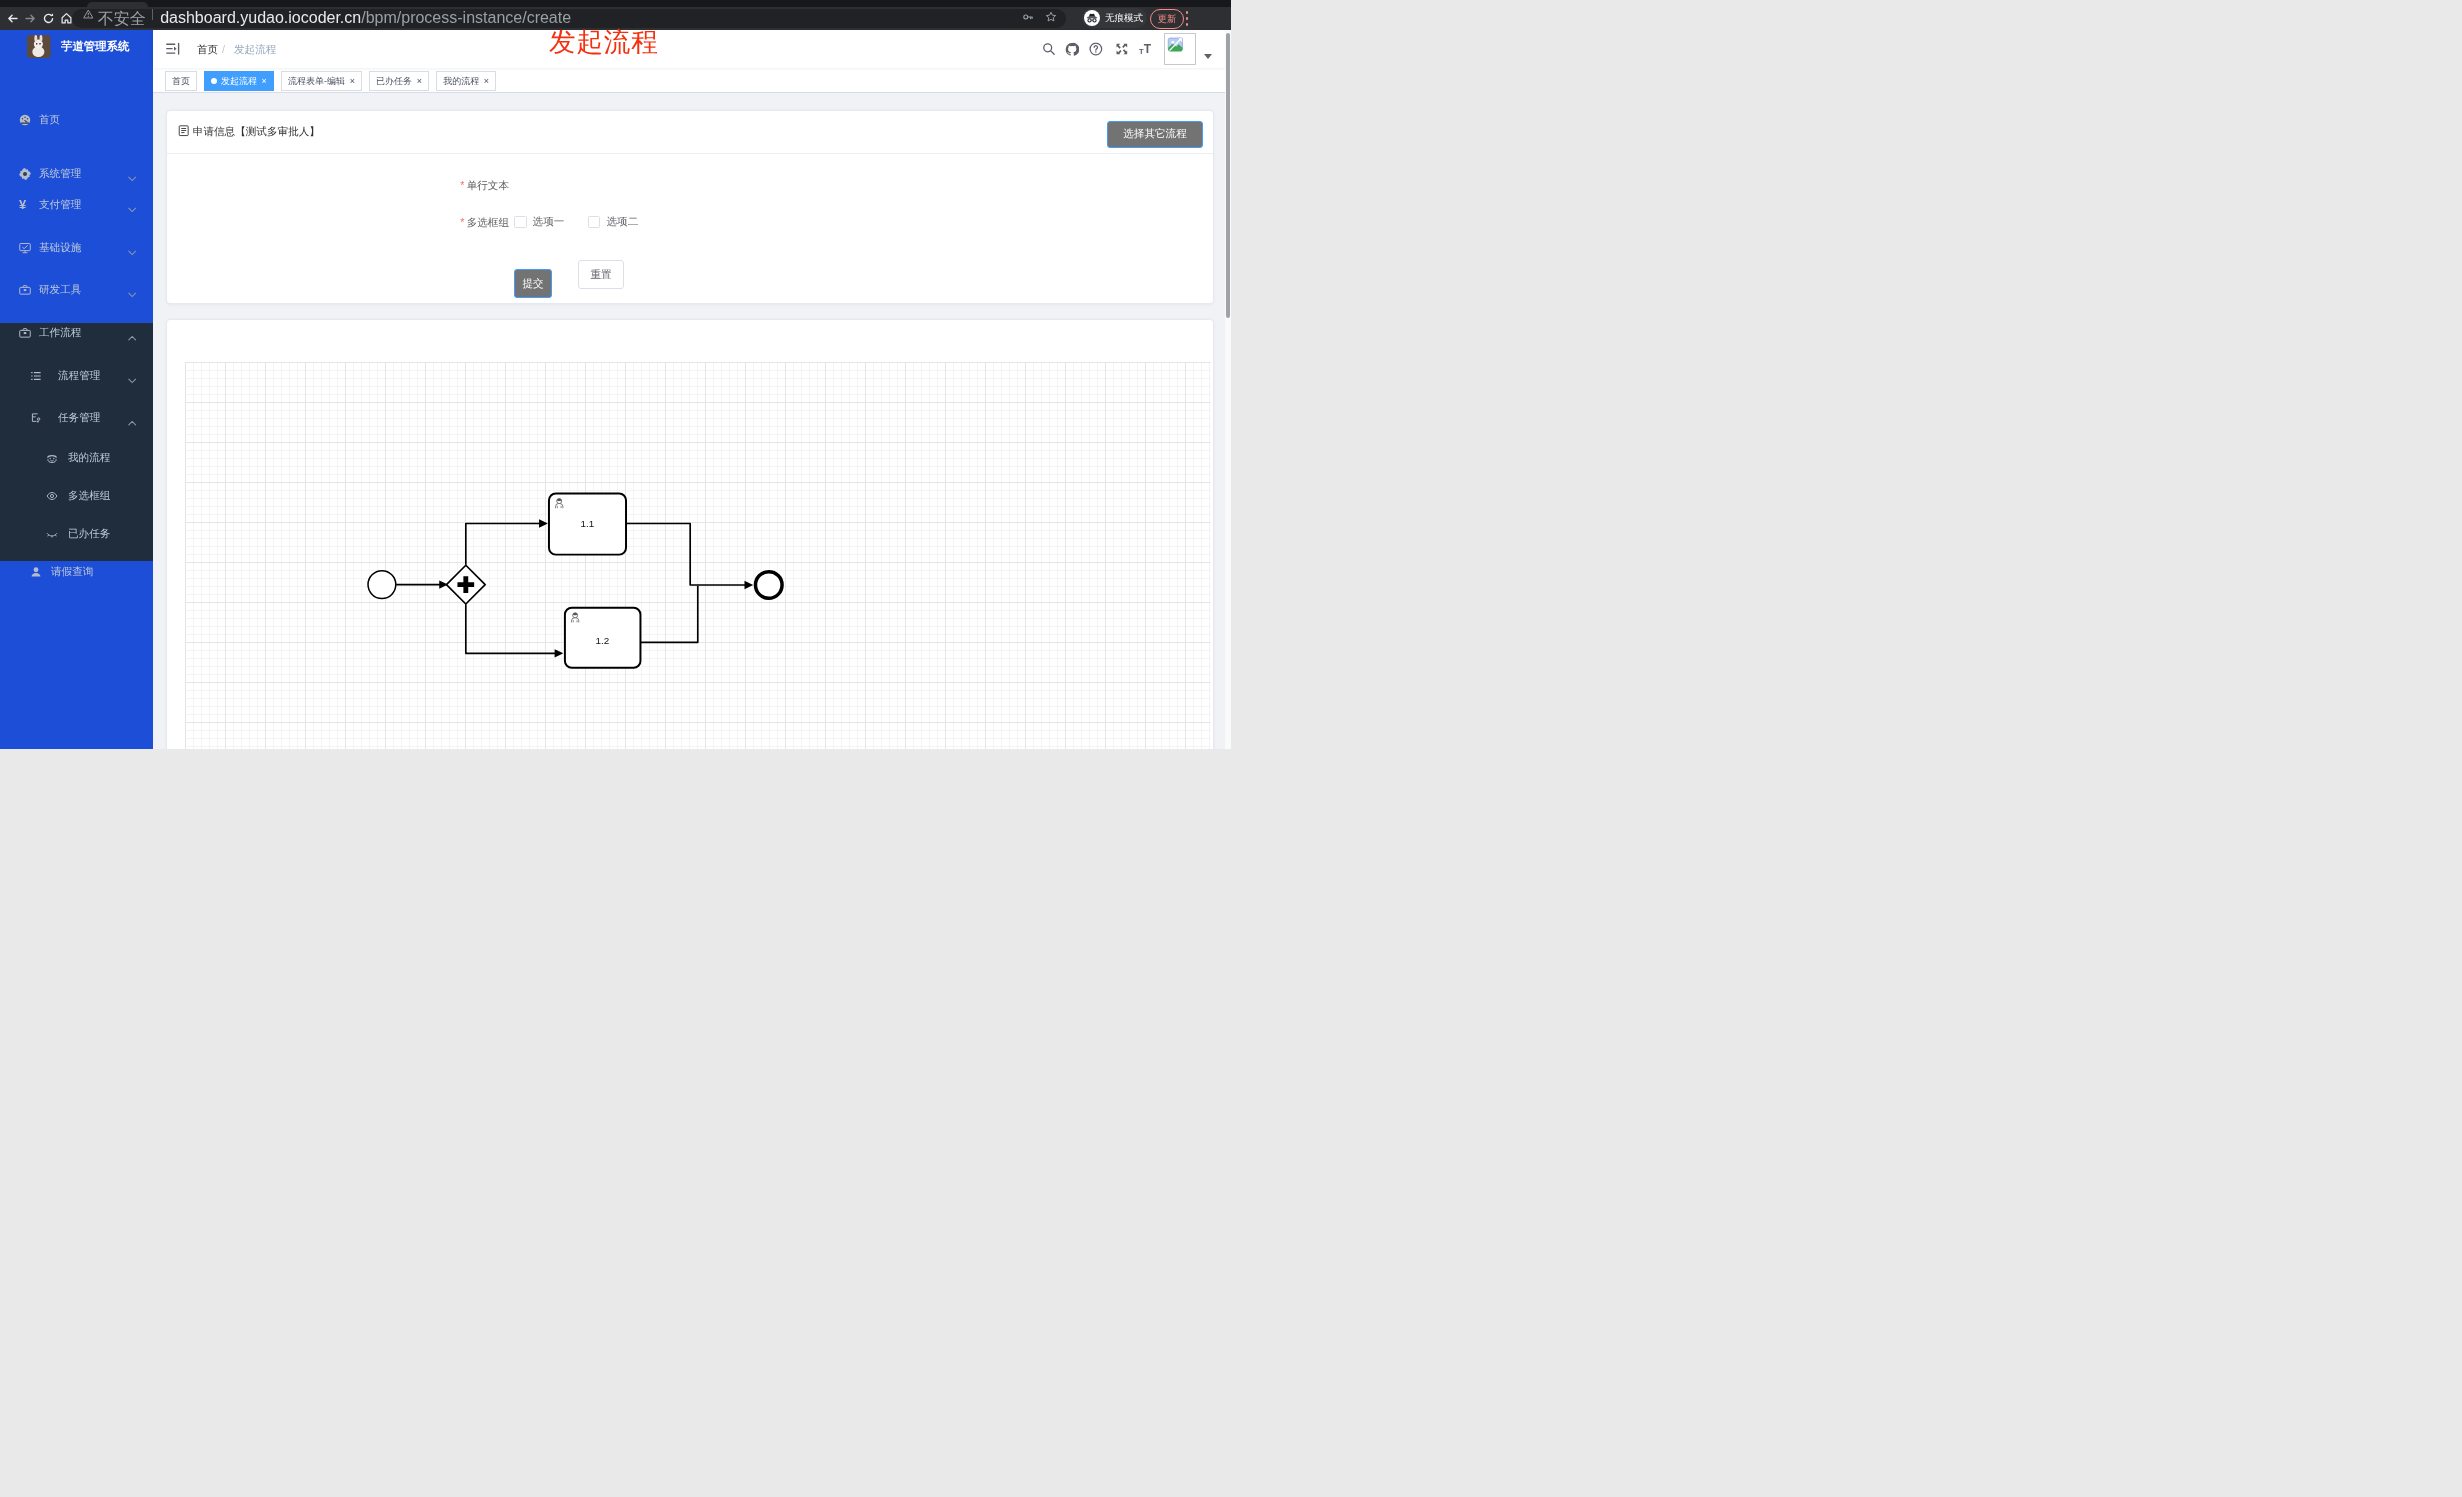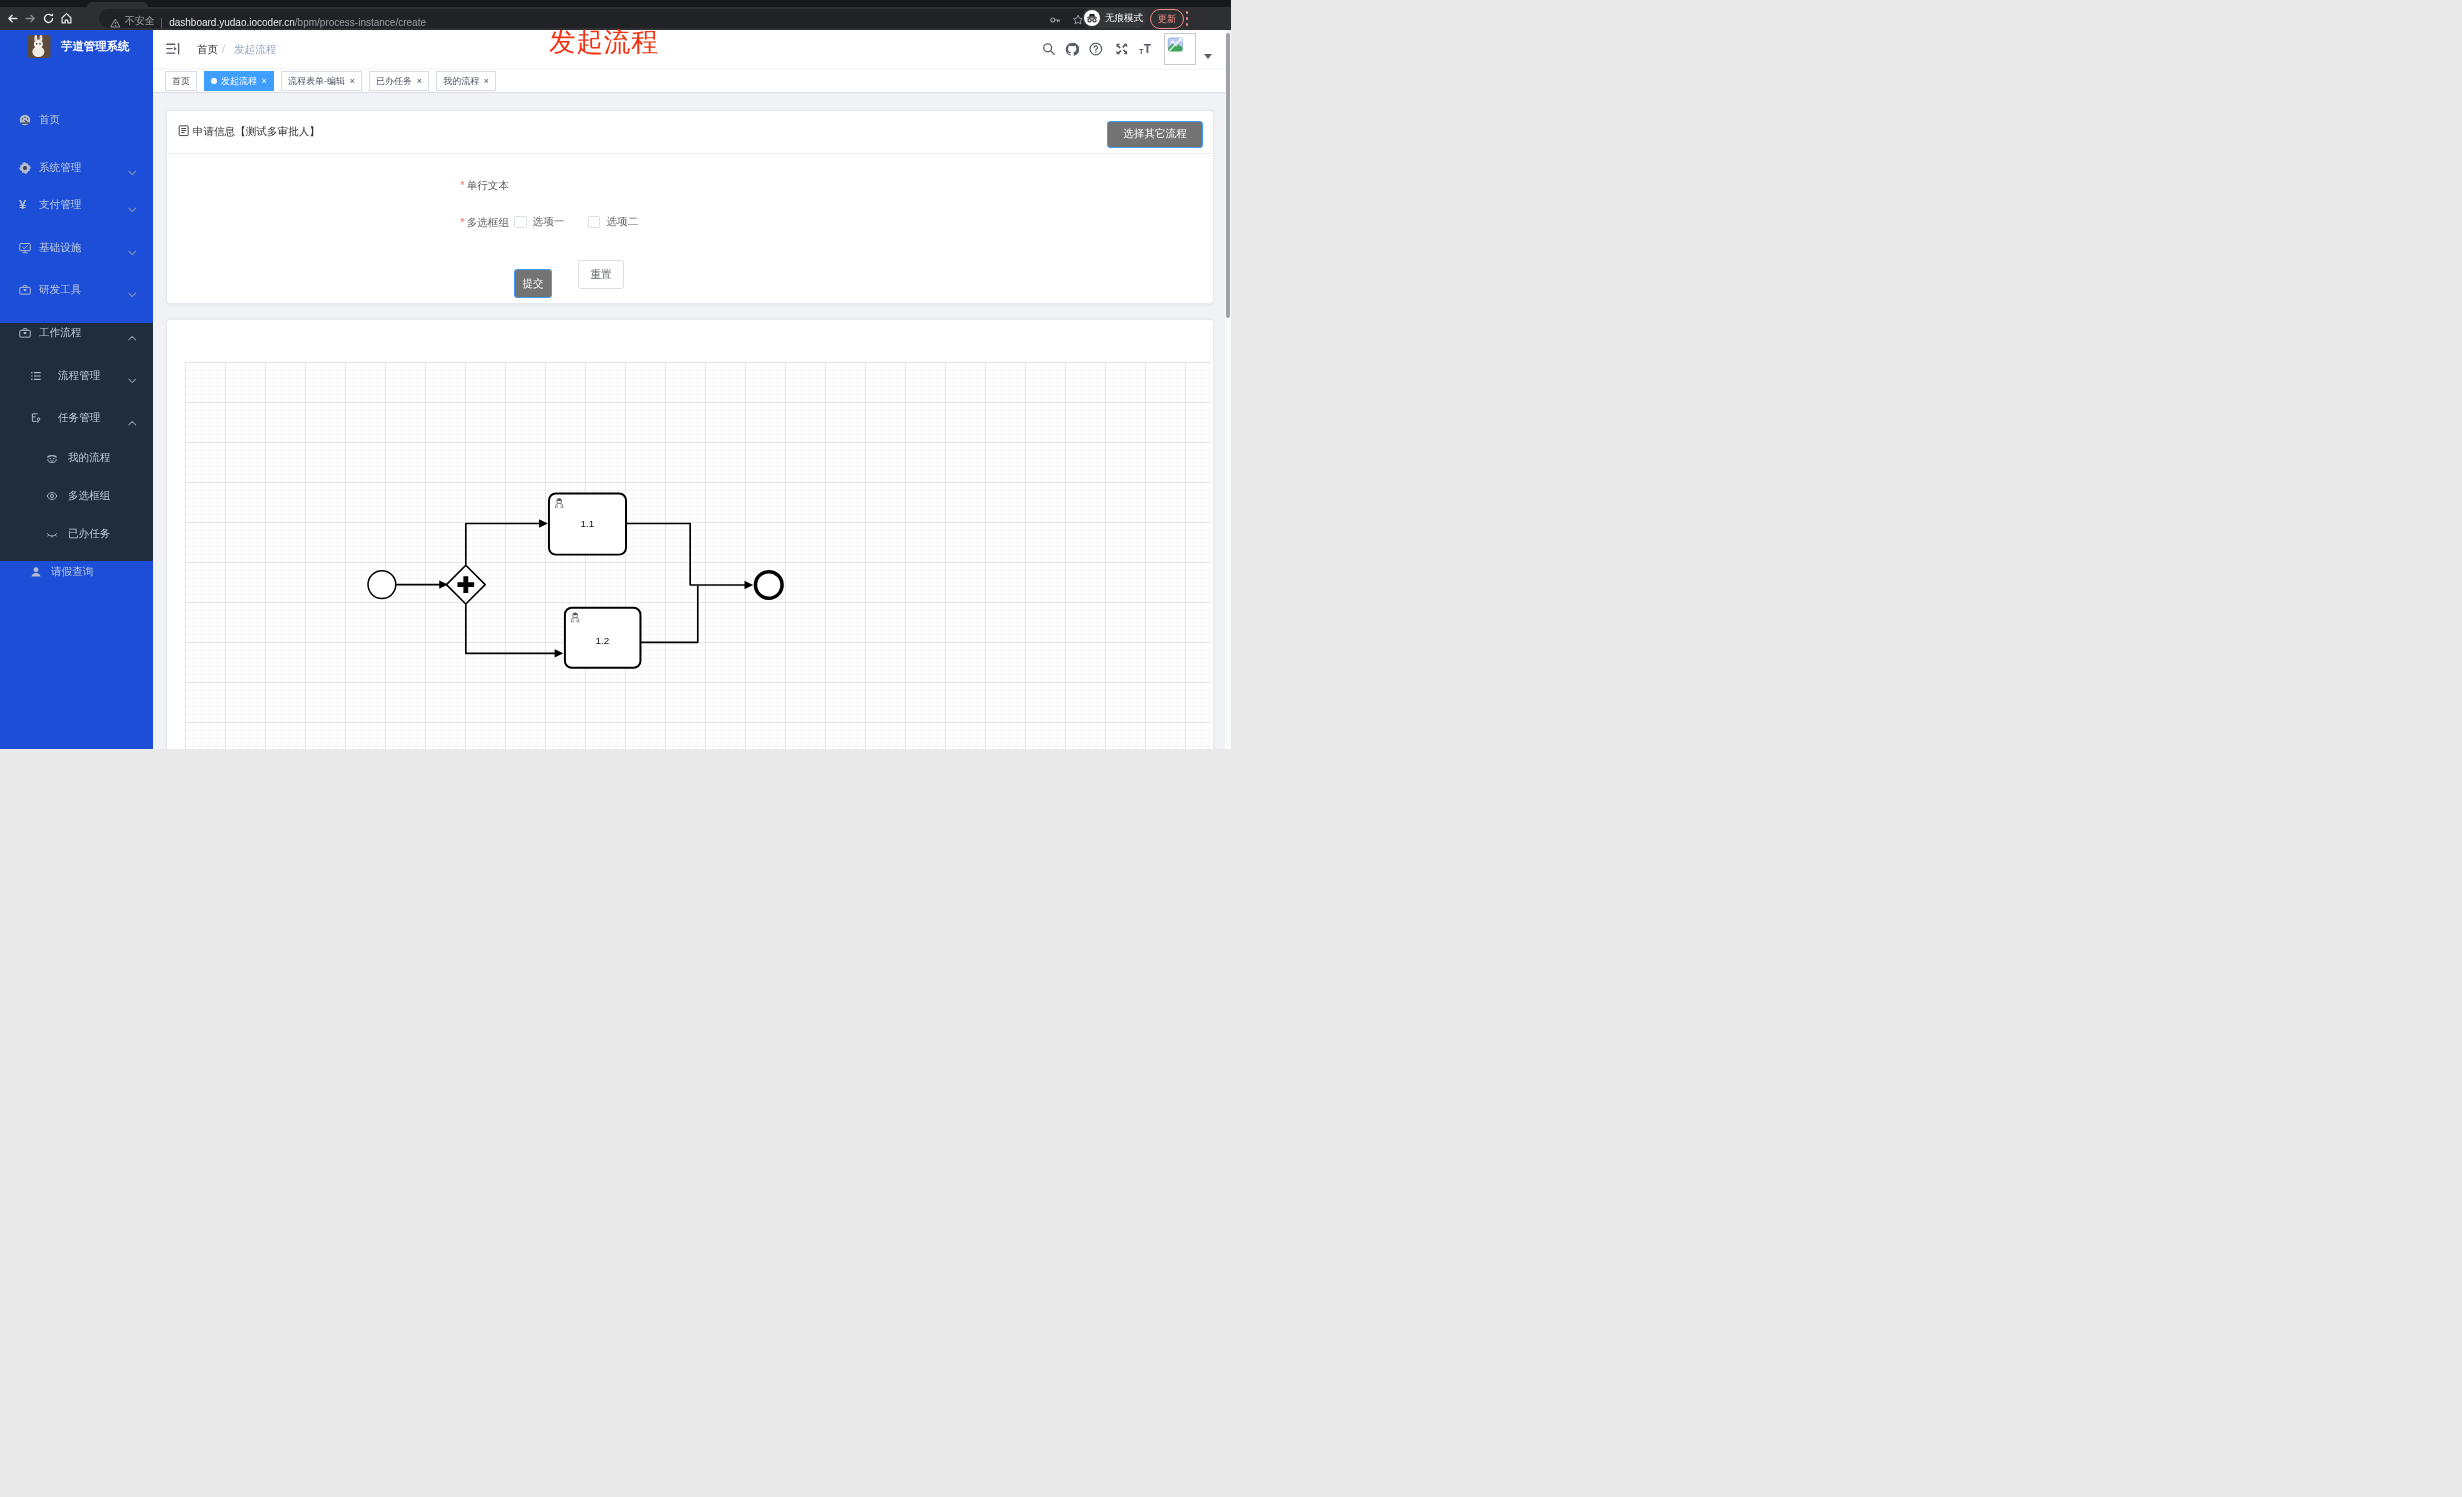--- a/index.html
+++ b/index.html
@@ -5,22 +5,22 @@
   html,body{margin:0;padding:0;background:#e9e9e9;}
   .page{position:relative;width:1231px;height:749px;overflow:hidden;
         font-family:"Liberation Sans","DejaVu Sans",sans-serif;background:#f0f2f5;}
 
   
   .chrome{position:absolute;left:0;top:0;width:1231px;height:30px;background:#2d2f33;}
   .tabstrip{position:absolute;left:0;top:0;width:1231px;height:6.8px;background:#17181b;}
   .chrometab{position:absolute;left:87px;top:1.5px;width:61px;height:5.3px;background:#2d2f33;border-radius:6px 6px 0 0;}
   .toolbar{position:absolute;left:0;top:6.8px;width:1231px;height:23.5px;display:flex;align-items:center;}
   .navbtn{width:18px;height:18px;display:flex;align-items:center;justify-content:center;flex:0 0 auto;}
-  .omnibox{position:absolute;left:99px;top:2.3px;width:994px;height:19px;background:#202225;border-radius:10px;
-           display:flex;align-items:flex-end;color:#9aa0a6;font-size:10px;}
+  .omnibox{position:absolute;left:72px;top:2.3px;width:994px;height:19px;background:#202225;border-radius:10px;
+           display:flex;align-items:flex-start;color:#9aa0a6;font-size:16px;}
   .omnibox .host{color:#e8eaed;}
   .omnibox .sep{width:0.8px;height:10.6px;background:#5f6368;margin:0 7.6px 0 6px;}
   .badge-incog{position:absolute;left:1082px;top:1.5px;width:65px;height:20px;background:#35363a;border-radius:10.6px;
                display:flex;align-items:center;color:#fff;font-size:9.5px;}
   .update-pill{position:absolute;left:1150px;top:2.3px;width:32px;height:18px;border:1.1px solid #f28b82;border-radius:10px;
                color:#f28b82;font-size:9.5px;display:flex;align-items:center;justify-content:center;}
   .dots3{position:absolute;left:1185px;top:4.6px;width:4.6px;height:14.4px;display:flex;flex-direction:column;justify-content:space-between;align-items:center;}
   .dots3 i{width:2.3px;height:2.3px;border-radius:50%;background:#f28b82;}
 
   
@@ -195,21 +195,21 @@
             <circle cx="4.7" cy="6.2" r="1" fill="#304156"></circle>
             <circle cx="8" cy="4.4" r="1" fill="#304156"></circle>
             <circle cx="11.3" cy="6.2" r="1" fill="#304156"></circle>
             <path d="M7.6 8.6 10.8 11" stroke="#304156" stroke-width="1.4" stroke-linecap="round"></path>
             <path d="M2.6 12.2h10.8" stroke="#304156" stroke-width="1.8"></path>
           </svg>
       </span>
       <span class="nlabel" style="left:39px">首页</span>
     </div>
 
-    <div class="navitem" style="top:116px">
+    <div class="navitem" style="top:122px">
       <span class="nicon" style="left:19px">
         <svg width="12" height="12" viewBox="0 0 16 16">
             <path fill="#b4bccc" d="M8 0l1.3 2.1 2.4-.6.6 2.4L14.4 5 16 8l-2.1 1.3.6 2.4-2.4.6L10.7 15 8 16l-1.3-2.1-2.4.6-.6-2.4L1.6 11 0 8l2.1-1.3-.6-2.4 2.4-.6L5.3 1z"></path>
             <circle cx="8" cy="8" r="2.7" fill="#304156"></circle>
           </svg>
       </span>
       <span class="nlabel" style="left:39px">系统管理</span>
       <span class="chev"><svg width="8.4" height="5.3" viewBox="0 0 11 7">
             <path d="M1 1l4.5 4.5L10 1" stroke="#8b98a9" stroke-width="1.4" fill="none" stroke-linecap="round"></path>
           </svg></span>

